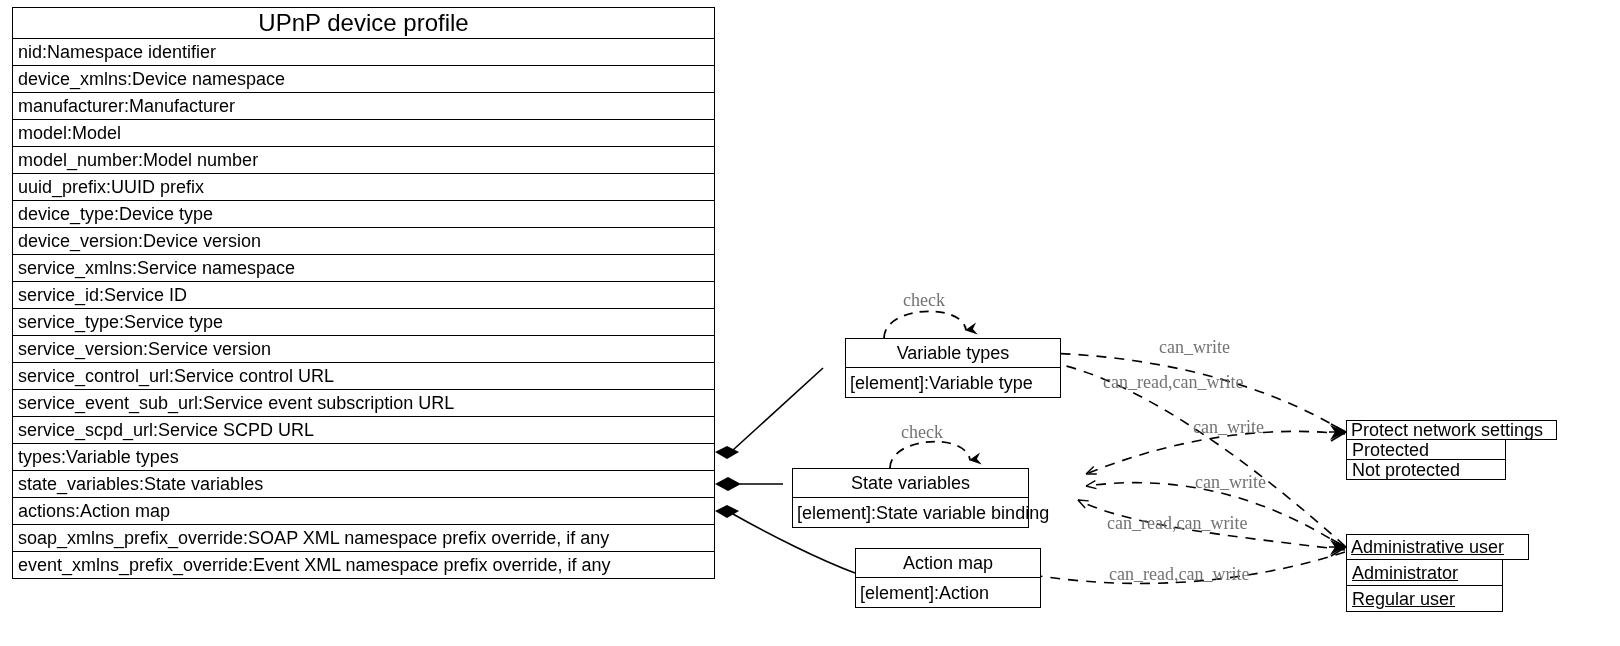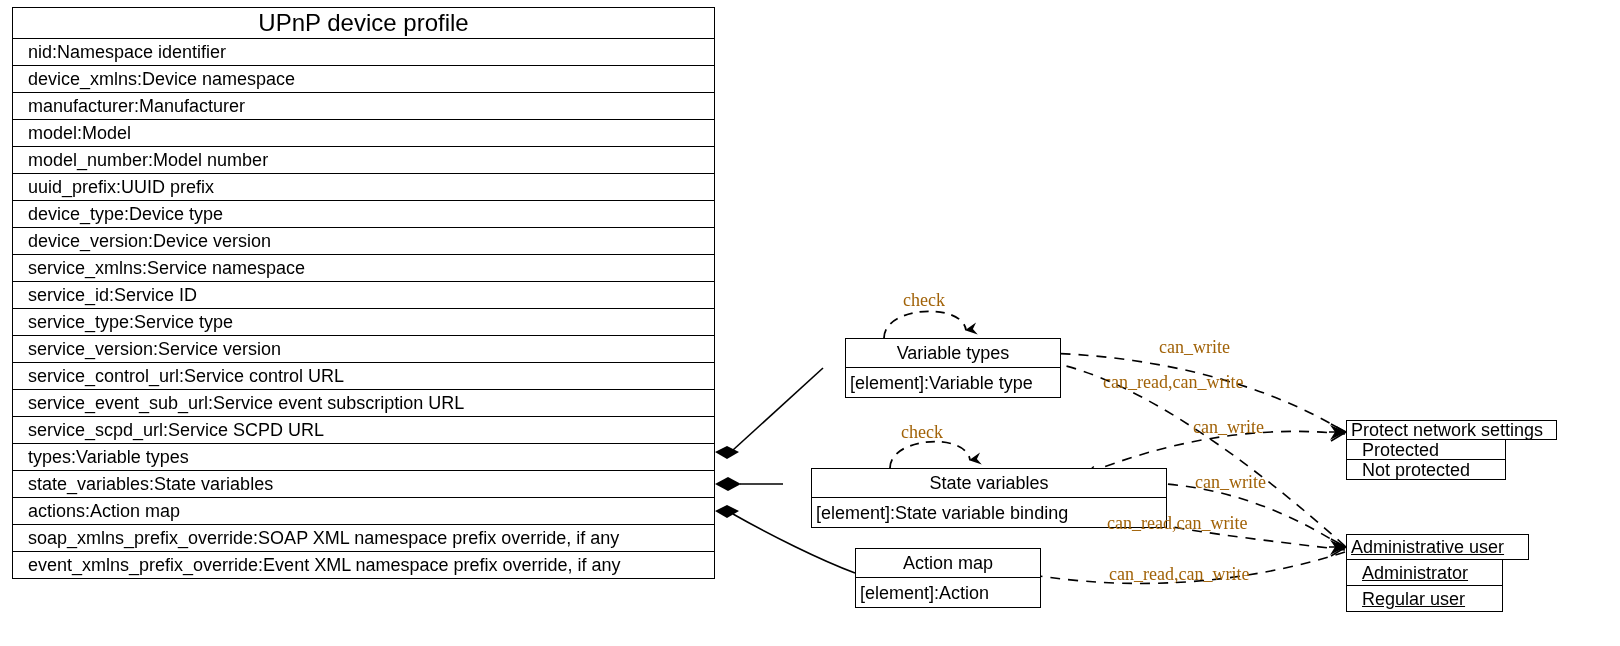--- a/index.html
+++ b/index.html
@@ -20,32 +20,32 @@
     background:#fff;
     font-size:18px;
     line-height:1;
     white-space:nowrap;
     display:flex;
     align-items:center;
     position:relative;
   }
   .uml .row + .row{border-top:none;}
   .uml .row.hdr{justify-content:center;}
-  .uml .row.attr{justify-content:flex-start;padding-left:15px;}
+  .uml .row.attr{justify-content:flex-start;padding-left:5px;}
 
   
   #profile-table{left:12px;top:7px;width:703px;}
   #profile-table .row{height:27px;}
   #profile-table .row.hdr{height:32px;font-size:24px;}
 
   
   .cbox .row{height:30px;}
 
   #box-variable-types{left:845px;top:338px;width:216px;}
-  #box-state-variables{left:811px;top:468px;width:356px;text-align:center;}
+  #box-state-variables{left:792px;top:468px;width:237px;text-align:center;}
   #box-action-map{left:855px;top:548px;width:186px;}
 
   #box-variable-types .row.attr,
   #box-state-variables .row.attr,
   #box-action-map .row.attr{padding-left:4px;}
 
   
   #box-protect-network{left:1346px;top:420px;width:211px;}
   #box-protect-network .row{height:20px;}
   #box-protect-network .row.attr{width:160px;}
@@ -57,21 +57,21 @@
   #box-protect-network .row.hdr,
   #box-admin-user .row.hdr{justify-content:flex-start;padding-left:4px;}
 
   
   .edge-label{
     position:absolute;
     font-family:"Liberation Serif", serif;
     font-size:18px;
     line-height:1;
     white-space:nowrap;
-    color:#a16207;
+    color:#737373;
   }
 </style>
 </head>
 <body>
 
 <svg id="canvas" viewBox="0 0 1620 646" xmlns="http://www.w3.org/2000/svg">
   <defs>
     <marker id="arrowOpen" markerWidth="14" markerHeight="14" refX="11" refY="5" orient="auto" markerUnits="userSpaceOnUse">
       <path d="M11,5 L1,1 M11,5 L1,9" fill="none" stroke="#000" stroke-width="1.4"></path>
     </marker>

